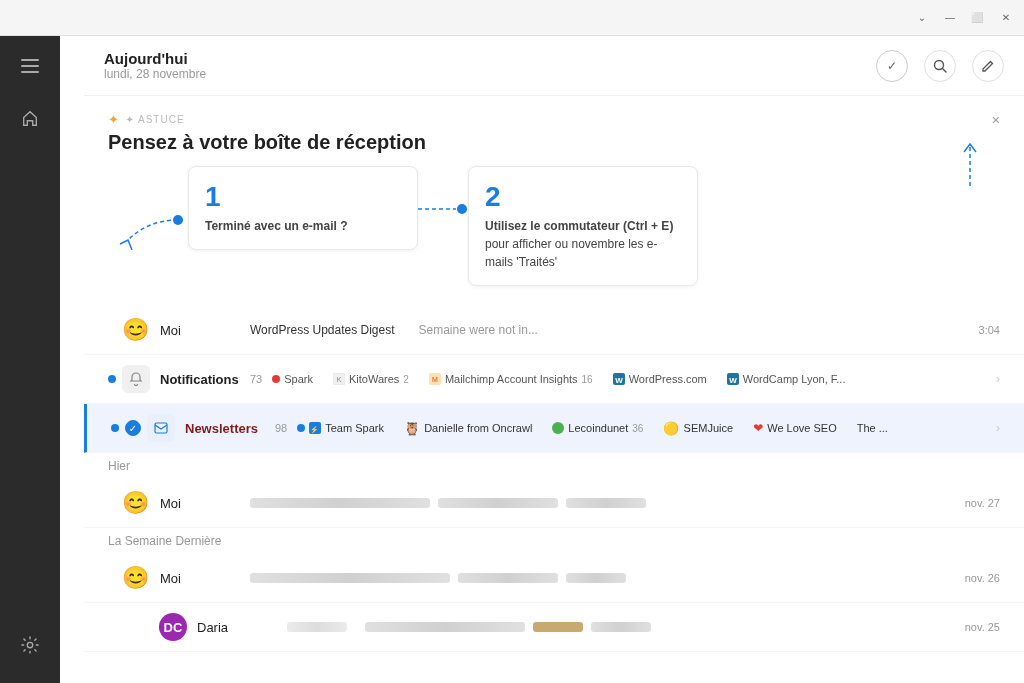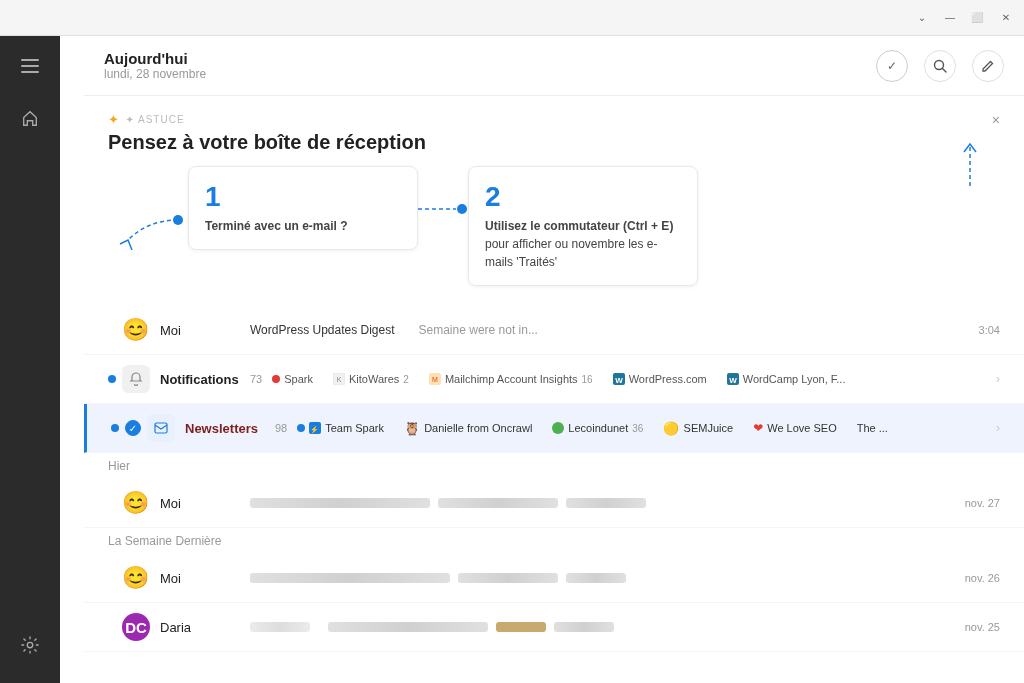--- a/index.html
+++ b/index.html
@@ -542,21 +542,21 @@
         <div class="email-tags" style="gap:8px;">
           <div class="blur-bar" style="width:200px;"></div>
           <div class="blur-bar" style="width:100px;"></div>
           <div class="blur-bar" style="width:60px;"></div>
         </div>
         <span class="email-time">nov. 26</span>
       </div>
 
       <div class="email-row">
         <div style="width:14px; flex-shrink:0;"></div>
-        <div class="email-avatar avatar-purple" style="font-size:15px; font-weight:700;">DC</div>
+        <div class="email-avatar avatar-purple" style="font-size:13px; font-weight:700;margin-left:37px;">DC</div>
         <span class="email-sender">Daria</span>
         <div style="width:70px; flex-shrink:0; margin-right:8px;">
           <div class="blur-bar-light" style="width:60px;"></div>
         </div>
         <div class="email-tags" style="gap:8px;">
           <div class="blur-bar" style="width:160px;"></div>
           <div class="blur-bar" style="width:50px; background:#c8a96e;"></div>
           <div class="blur-bar" style="width:60px;"></div>
         </div>
         <span class="email-time">nov. 25</span>

